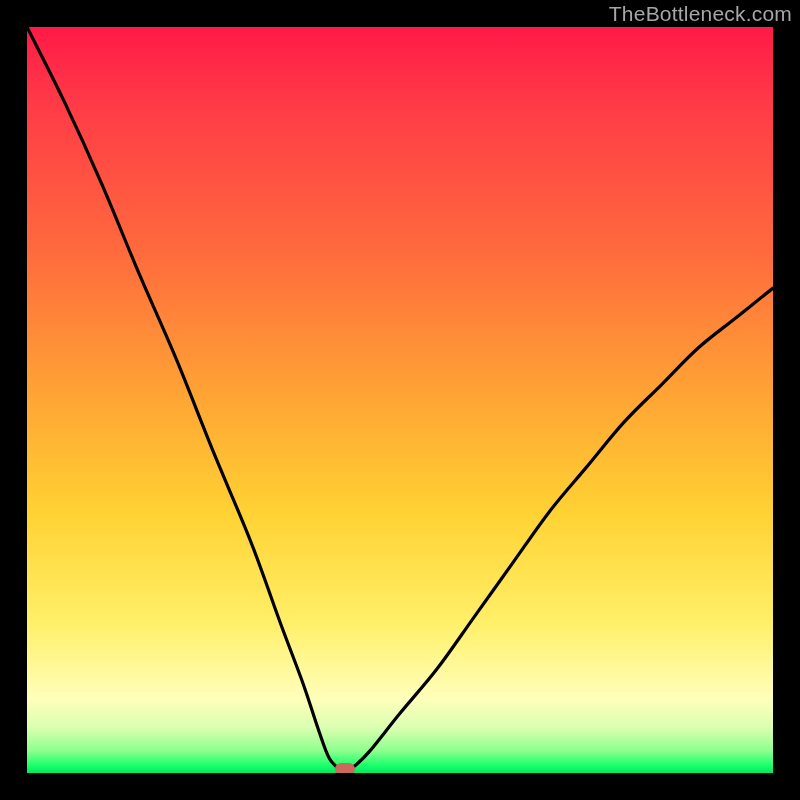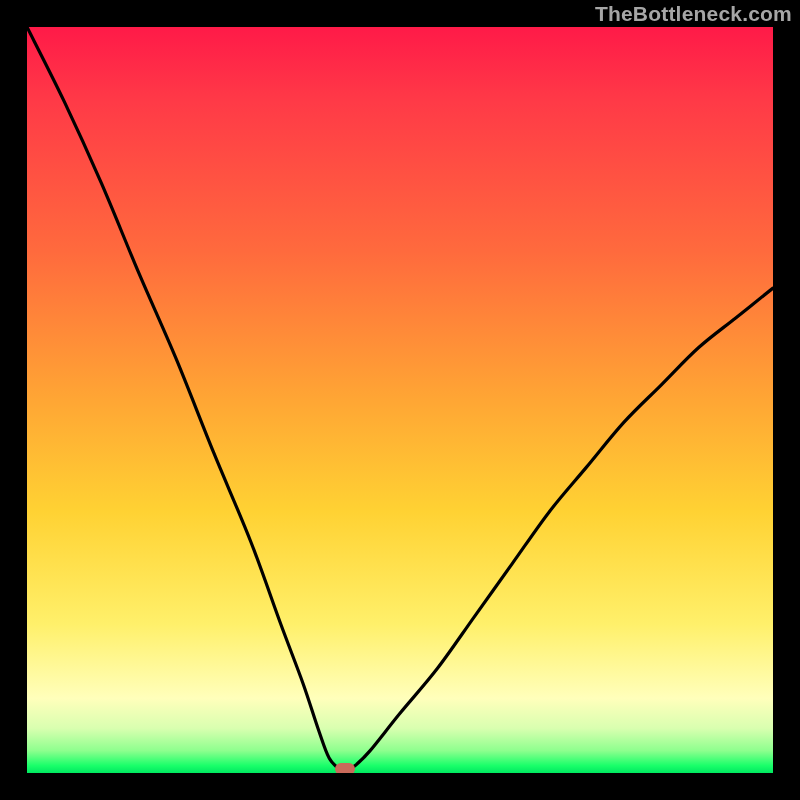--- a/index.html
+++ b/index.html
@@ -55,21 +55,20 @@
     background: #c96a5a;
     transform: translate(-50%, -50%);
   }
   .watermark {
     position: absolute;
     top: 2px;
     right: 8px;
     color: #a6a6a6;
     font-size: 21px;
     letter-spacing: 0.2px;
-    font-weight: bold;
   }
 </style>
 </head>
 <body>
 
 <div class="frame">
 
   <div class="plot-area">
     <svg class="curve" viewBox="0 0 746 746" preserveAspectRatio="none">
       <path id="curve-path" fill="none" stroke="#000000" stroke-width="3.2" stroke-linecap="round" stroke-linejoin="round" d="M 0 0 C 6.216666666666668 12.433333333333337, 24.866666666666667 48.49000000000002, 37.300000000000004 74.60000000000002 C 49.73333333333334 100.71000000000002, 62.16666666666668 128.0633333333333, 74.60000000000001 156.65999999999997 C 87.03333333333335 185.25666666666663, 99.46666666666665 216.96166666666662, 111.89999999999999 246.17999999999995 C 124.33333333333333 275.3983333333333, 136.76666666666668 302.12999999999994, 149.20000000000002 331.96999999999997 C 161.63333333333335 361.81, 174.06666666666666 394.7583333333333, 186.5 425.22 C 198.93333333333334 455.68166666666673, 212.60999999999999 486.1433333333334, 223.79999999999998 514.74 C 234.98999999999998 543.3366666666667, 244.93666666666667 573.1766666666666, 253.64000000000001 596.8 C 262.34333333333336 620.4233333333333, 269.80333333333334 639.0733333333334, 276.02 656.48 C 282.2366666666666 673.8866666666667, 286.5883333333333 688.8066666666666, 290.94 701.24 C 295.2916666666667 713.6733333333334, 298.4 724.2416666666667, 302.13 731.08 C 305.86 737.9183333333334, 310.21166666666664 740.405, 313.32 742.27 C 316.42833333333334 744.135, 318.2933333333333 742.8916666666667, 320.78 742.27 C 323.26666666666665 741.6483333333333, 324.51 741.6483333333333, 328.24 738.54 C 331.97 735.4316666666666, 335.70000000000005 732.3233333333333, 343.16 723.62 C 350.62 714.9166666666667, 361.81 699.9966666666667, 373 686.32 C 384.19 672.6433333333334, 397.8666666666667 657.7233333333332, 410.3 641.56 C 422.73333333333335 625.3966666666666, 435.16666666666663 606.7466666666667, 447.59999999999997 589.34 C 460.0333333333333 571.9333333333334, 472.4666666666667 554.5266666666666, 484.90000000000003 537.12 C 497.33333333333337 519.7133333333334, 509.7666666666666 501.0633333333334, 522.1999999999999 484.90000000000003 C 534.6333333333332 468.7366666666667, 547.0666666666666 455.06000000000006, 559.5 440.14000000000004 C 571.9333333333334 425.22, 584.3666666666668 409.0566666666667, 596.8000000000001 395.38 C 609.2333333333333 381.7033333333333, 621.6666666666667 370.5133333333333, 634.1 358.08 C 646.5333333333333 345.64666666666665, 658.9666666666667 331.97, 671.4 320.78000000000003 C 683.8333333333333 309.59000000000003, 696.2666666666667 300.88666666666666, 708.6999999999999 290.94 C 721.1333333333332 280.99333333333334, 739.7833333333333 266.0733333333333, 746 261.09999999999997"></path>

